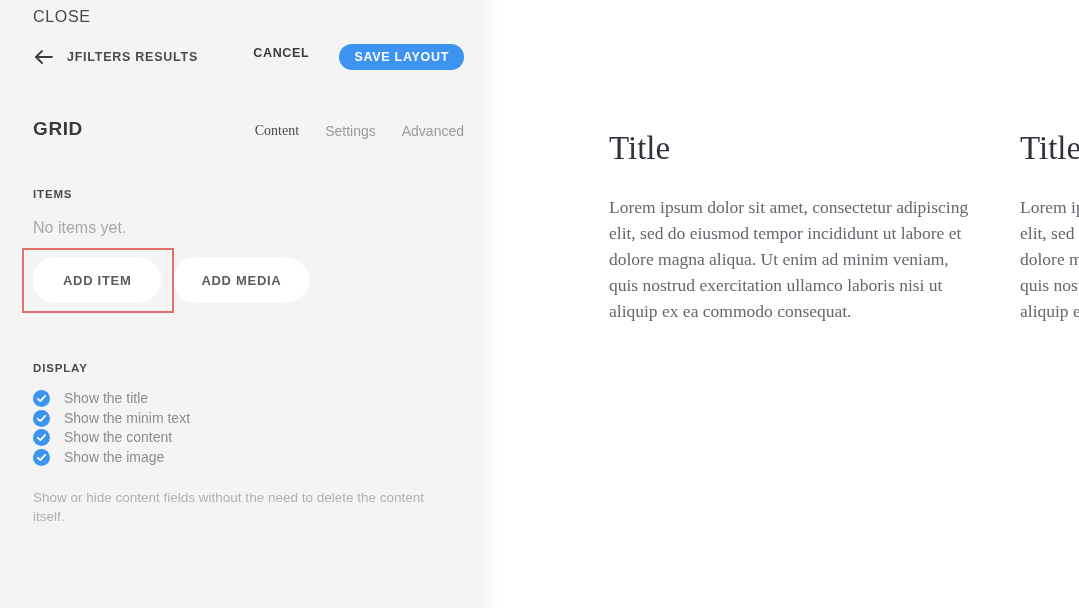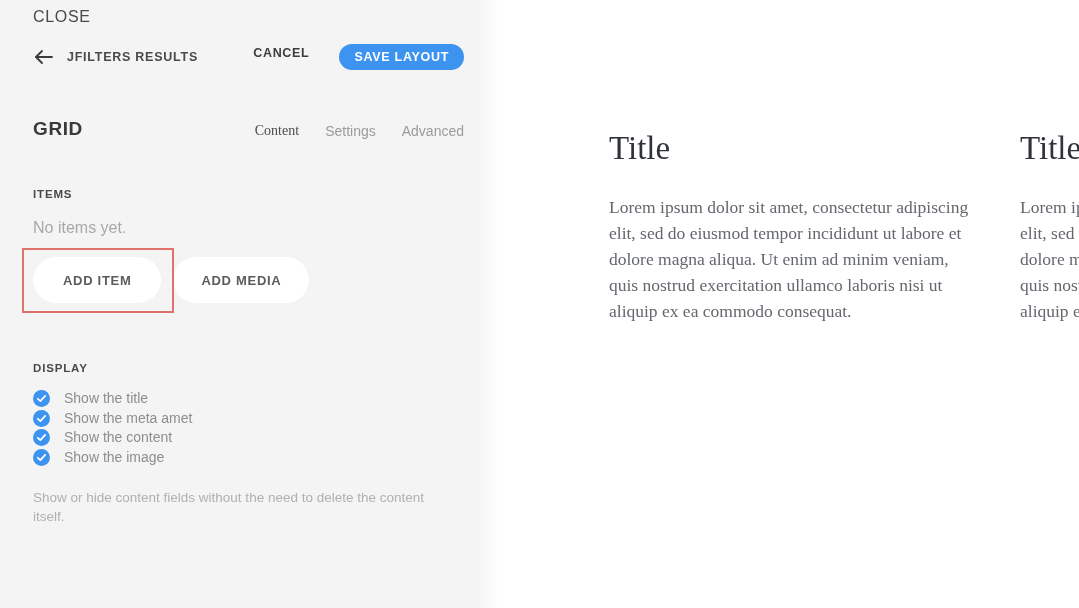--- a/index.html
+++ b/index.html
@@ -312,21 +312,21 @@
           </span>
           <span class="checkbox-label">Show the title</span>
         </label>
 
         <label class="checkbox-row">
           <span class="checkbox-mark">
             <svg width="11" height="11" viewBox="0 0 12 12" fill="none" stroke="#ffffff" stroke-width="1.9" stroke-linecap="round" stroke-linejoin="round">
               <polyline points="2,6.3 4.7,8.9 10,3.1"></polyline>
             </svg>
           </span>
-          <span class="checkbox-label">Show the meta amet</span>
+          <span class="checkbox-label">Show the minim text</span>
         </label>
 
         <label class="checkbox-row">
           <span class="checkbox-mark">
             <svg width="11" height="11" viewBox="0 0 12 12" fill="none" stroke="#ffffff" stroke-width="1.9" stroke-linecap="round" stroke-linejoin="round">
               <polyline points="2,6.3 4.7,8.9 10,3.1"></polyline>
             </svg>
           </span>
           <span class="checkbox-label">Show the content</span>
         </label>

